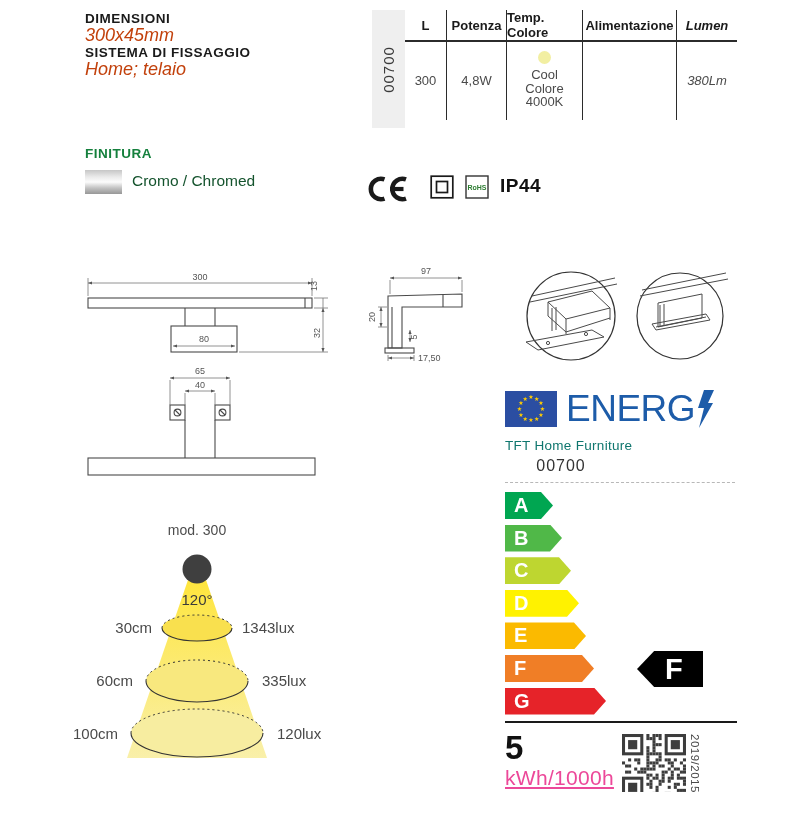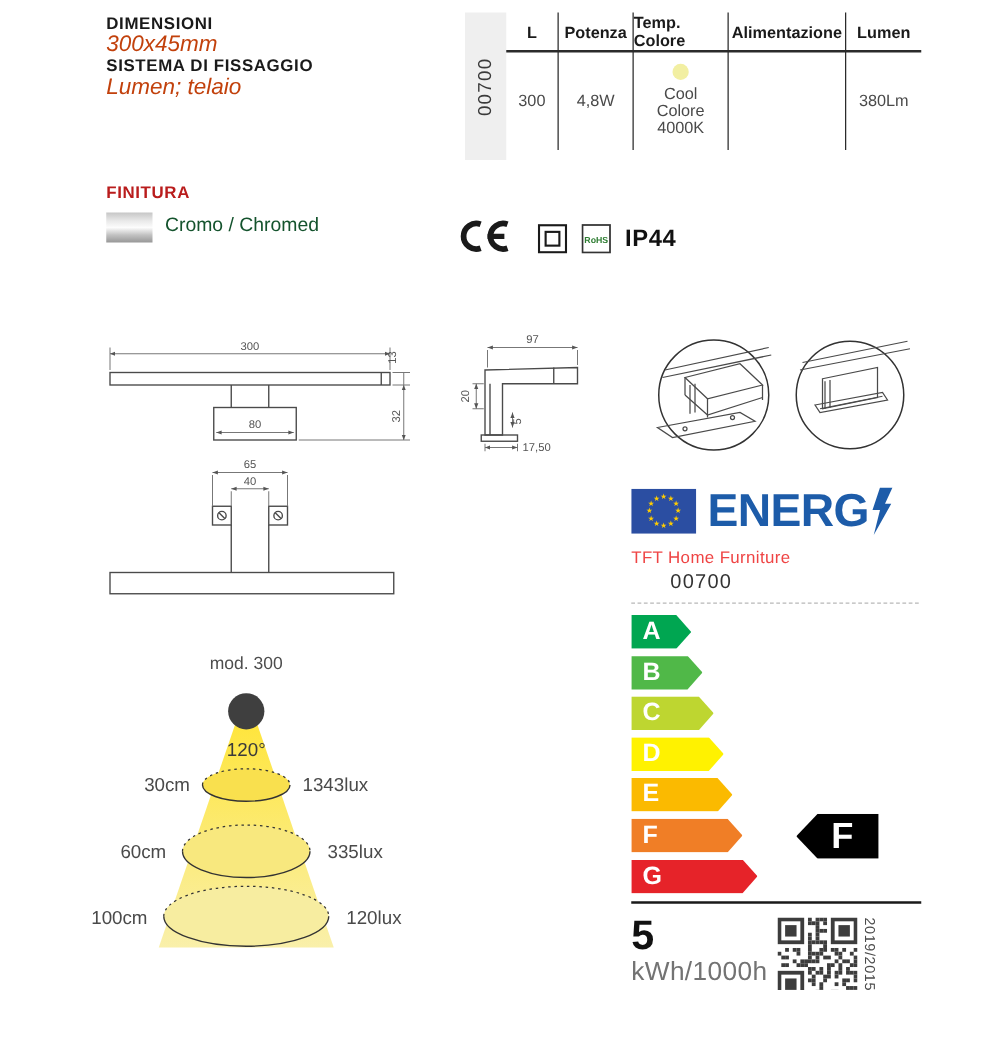--- a/index.html
+++ b/index.html
@@ -3,61 +3,61 @@
 <meta charset="utf-8">
 <style>
   * { margin:0; padding:0; box-sizing:border-box; }
   body { background:#fff; font-family:"Liberation Sans", sans-serif; }
   .page { position:relative; width:806px; height:792px; background:#fff; overflow:hidden; }
 
   
   .spec-list { position:absolute; left:85px; top:10px; }
   .spec-label { font-size:13.5px; font-weight:bold; color:#1a1a1a; letter-spacing:.5px; line-height:17px; }
   .spec-value { font-size:18px; font-style:italic; color:#c2410c; line-height:17px; }
-  .finitura-heading { position:absolute; left:85px; top:146px; font-size:13.5px; font-weight:bold; color:#b91c1c; letter-spacing:.5px; }
+  .finitura-heading { position:absolute; left:85px; top:146px; font-size:13.5px; font-weight:bold; color:#15803d; letter-spacing:.5px; }
   .finish-swatch { position:absolute; left:85px; top:170px; width:37px; height:24px;
       background:linear-gradient(180deg,#c6c6c6 0%,#e9e9e9 28%,#fcfcfc 50%,#c2c2c2 75%,#979797 100%); }
   .finish-label { position:absolute; left:132px; top:172px; font-size:15.5px; color:#14532d; }
 
   
   .spec-table { position:absolute; left:372px; top:10px; display:flex; }
   .code-box { width:33px; height:118px; background:#efefef; display:flex; align-items:center; justify-content:center; margin-right:0; }
   .code-vert { transform:rotate(-90deg); font-size:15px; color:#3a3a3a; letter-spacing:1px; white-space:nowrap; }
   .tbl { position:relative; display:flex; margin-left:0; }
   .tbl::before { content:""; position:absolute; left:0; right:0; top:30px; border-top:2px solid #2b2b2b; }
   .col { border-right:1.4px solid #2b2b2b; height:110px; display:flex; flex-direction:column; }
-  .col:last-child { border-right:none; }
+  .col:last-child { border-right:none;font-style:italic; }
   .th { height:30px; display:flex; align-items:center; justify-content:center; font-size:13px; font-weight:bold; color:#1a1a1a; }
   .td { flex:1; display:flex; flex-direction:column; align-items:center; justify-content:center; font-size:13px; color:#4a4a4a; text-align:center; }
   .dot { width:13px; height:13px; border-radius:50%; margin-bottom:4px; }
   .cc-line { line-height:13.5px; }
   .volt-line { line-height:17px; }
 
   
-  .certs { position:absolute; left:363px; top:175px; display:flex; align-items:flex-end; }
+  .certs { position:absolute; left:363px; top:175px; display:flex; align-items:flex-start; }
   .ip-rating { font-size:19px; font-weight:bold; color:#111; letter-spacing:.5px; margin-left:11px; }
 
   
   .dwg text { font-size:9px; fill:#555; font-family:"Liberation Sans", sans-serif; }
 
   
   .energ-row { position:absolute; left:505px; top:389px; height:40px; display:flex; align-items:center; }
-  .energ-text { font-size:37px; font-weight:bold; letter-spacing:-.5px; line-height:40px; }
-  .supplier { position:absolute; left:505px; top:438px; font-size:13.5px; color:#ef4444; letter-spacing:.3px; }
+  .energ-text { font-size:37px; font-weight:normal; letter-spacing:-.5px; line-height:40px; }
+  .supplier { position:absolute; left:505px; top:438px; font-size:13.5px; color:#0f766e; letter-spacing:.3px; }
   .model-no { position:absolute; left:505px; top:457px; width:112px; text-align:center; font-size:16px; color:#333; letter-spacing:1px; }
   .dash-sep { position:absolute; left:505px; top:482px; width:230px; border-top:1px dashed #b8b8b8; }
   .class-scale { position:absolute; left:505px; top:492px; display:flex; flex-direction:column; gap:5.6px; }
   .class-arrow { height:27px; clip-path:polygon(0 0, calc(100% - 12px) 0, 100% 50%, calc(100% - 12px) 100%, 0 100%); display:flex; align-items:center; }
   .class-letter { color:#fff; font-weight:bold; font-size:20px; padding-left:9px; }
   .rating-pointer { position:absolute; left:637px; top:651px; width:66px; height:36px; background:#000;
       clip-path:polygon(0 50%, 26% 0, 100% 0, 100% 100%, 26% 100%); display:flex; align-items:center; }
   .rating-letter { color:#fff; font-weight:bold; font-size:29px; padding-left:28px; }
   .bottom-rule { position:absolute; left:505px; top:721px; width:232px; height:2px; background:#1a1a1a; }
   .cons-val { position:absolute; left:505px; top:729px; font-size:33px; font-weight:bold; color:#111; }
-  .cons-unit { position:absolute; left:505px; top:766px; font-size:21px; color:#737373; letter-spacing:.3px; }
+  .cons-unit { position:absolute; left:505px; top:766px; font-size:21px; color:#ec4899; letter-spacing:.3px;text-decoration:underline; }
   .qr { position:absolute; left:622px; top:734px; }
   .qr rect.dark, .qr .mods rect { fill:#3d3d3d; }
   .regulation { position:absolute; left:701px; top:734px; width:64px; font-size:11.5px; color:#4a4a4a;
       transform:rotate(90deg); transform-origin:0 0; letter-spacing:.5px; }
 
   
   .cone-svg { position:absolute; left:60px; top:515px; }
   .cone-svg text { font-family:"Liberation Sans", sans-serif; }
 </style>
 </head>
@@ -67,21 +67,21 @@
 
   <div class="spec-list">
     <div>
       <div class="spec-label">DIMENSIONI</div>
       <div class="spec-value">300x45mm</div>
     </div>
     <div>
     </div>
     <div>
       <div class="spec-label">SISTEMA DI FISSAGGIO</div>
-      <div class="spec-value">Lumen; telaio</div>
+      <div class="spec-value">Home; telaio</div>
     </div>
   </div>
   <div class="finitura-heading">FINITURA</div>
   <div class="finish-swatch"></div>
   <div class="finish-label">Cromo / Chromed</div>
 
   <div class="spec-table">
     <div class="code-box">
       <span class="code-vert">00700</span>
     </div>

